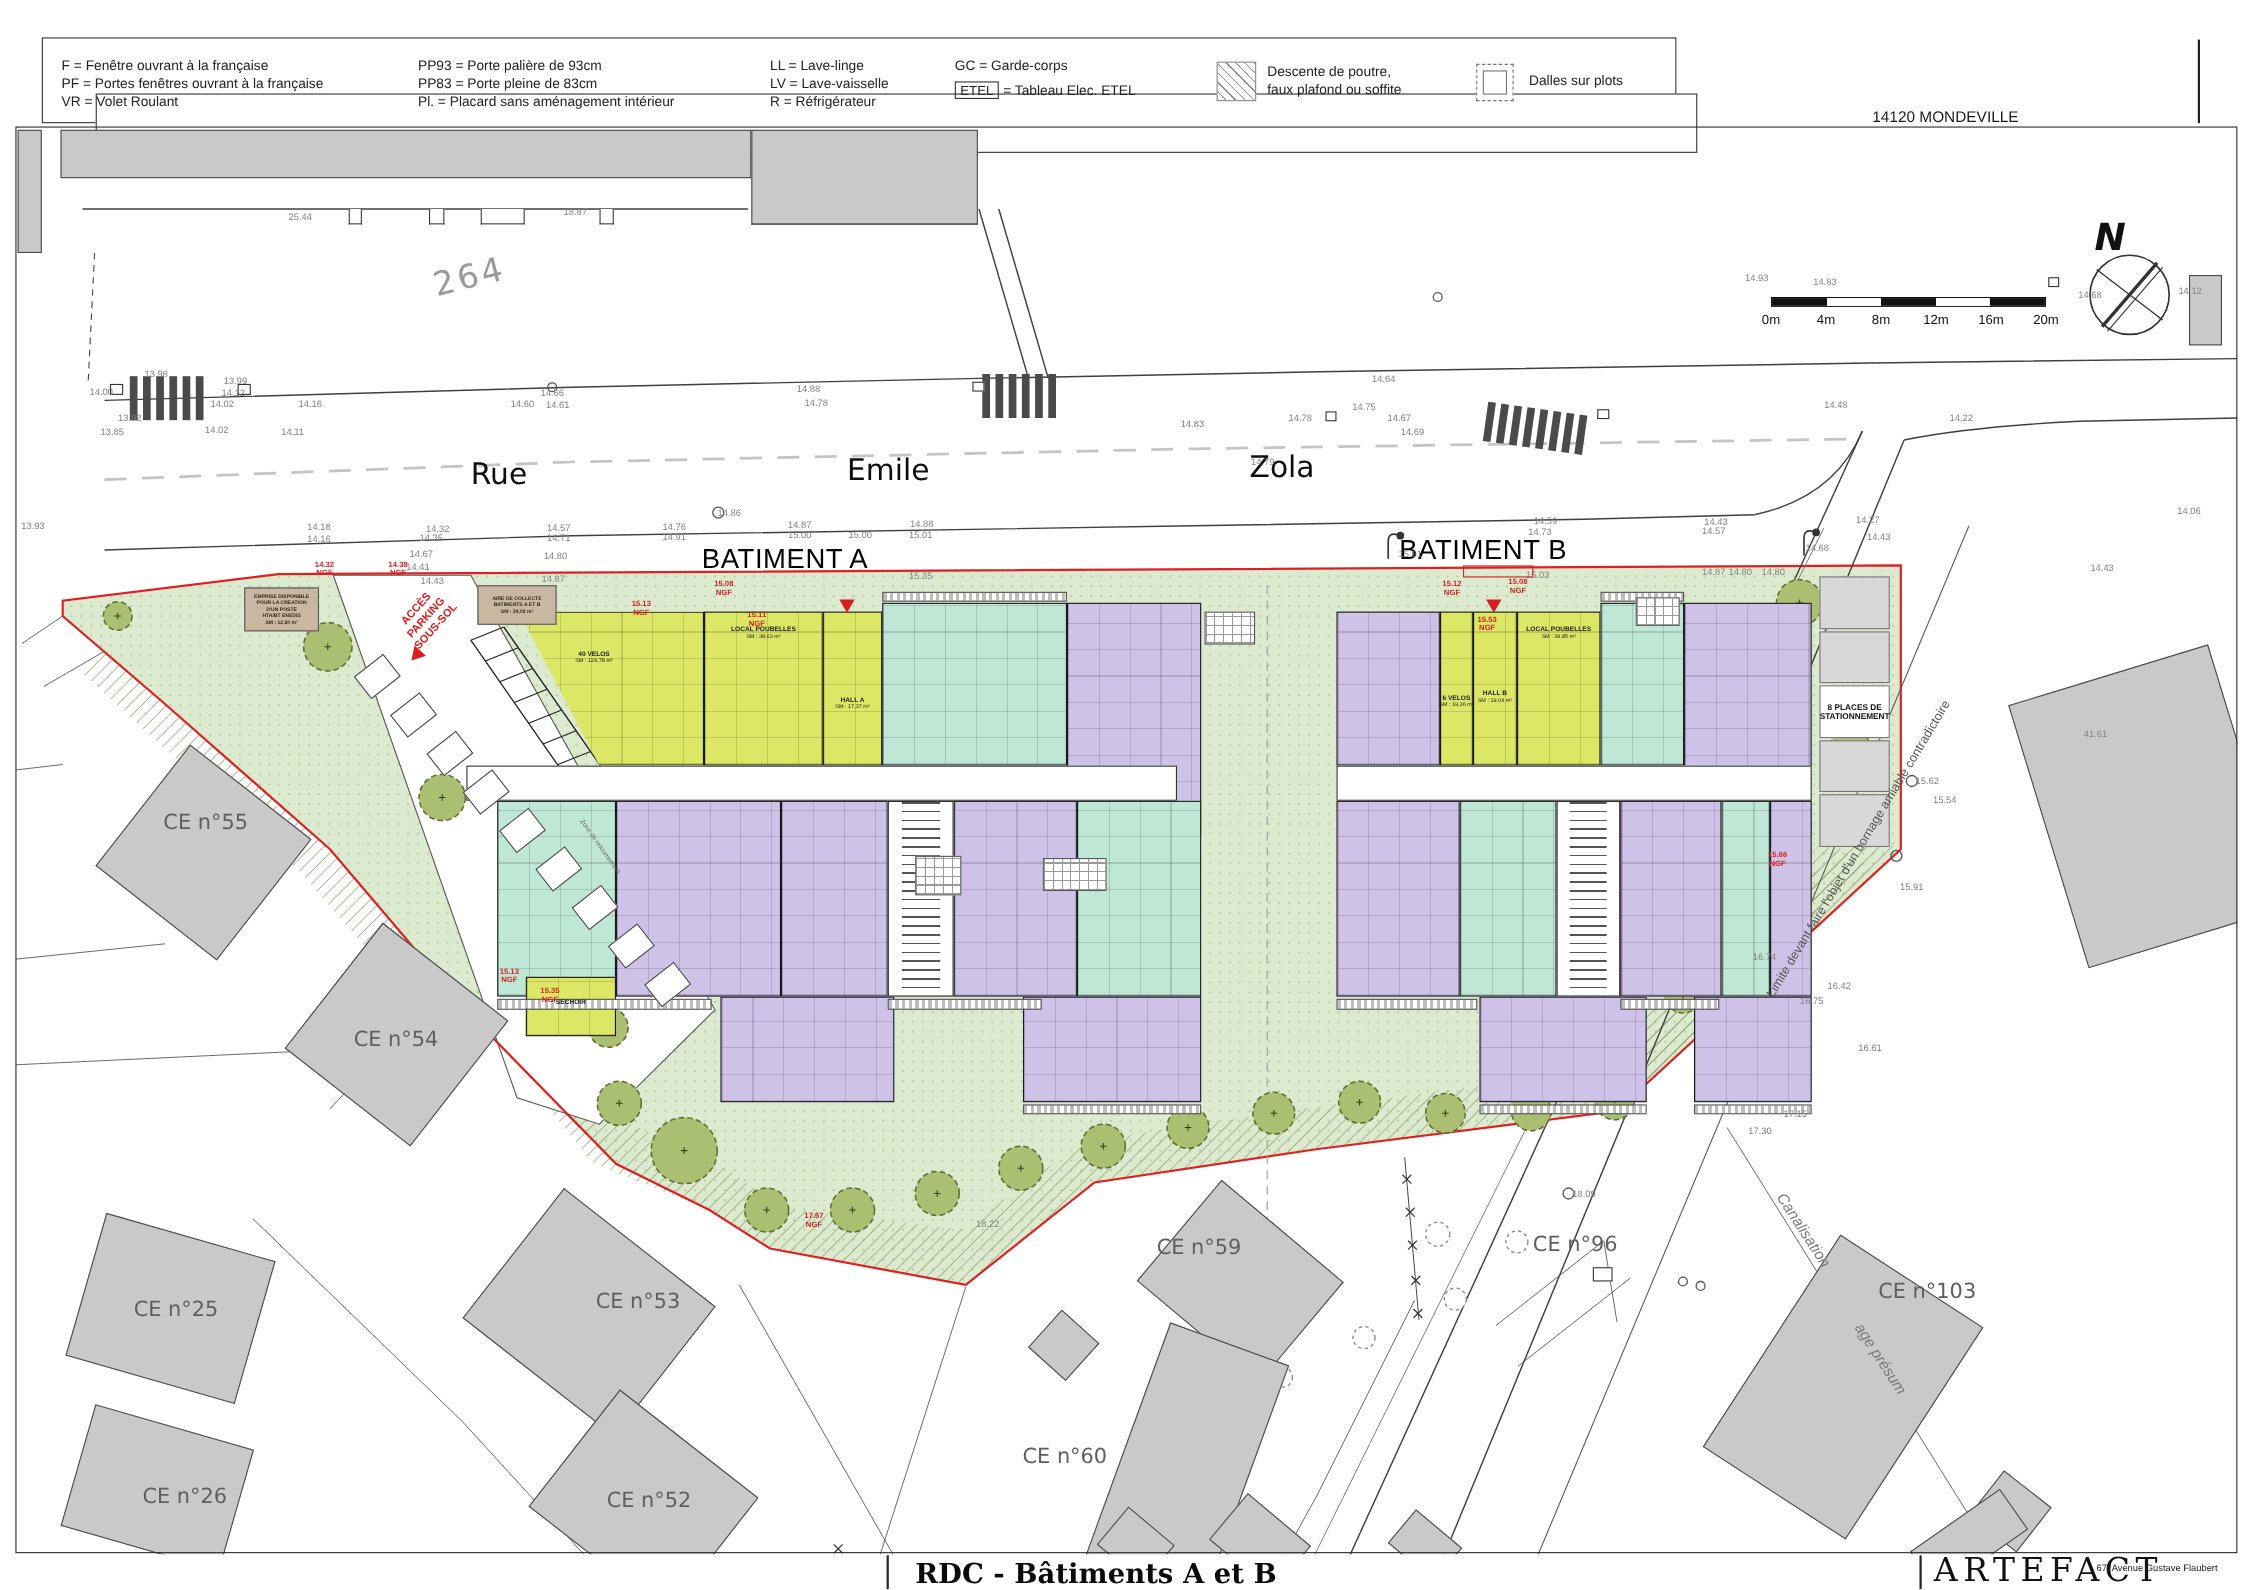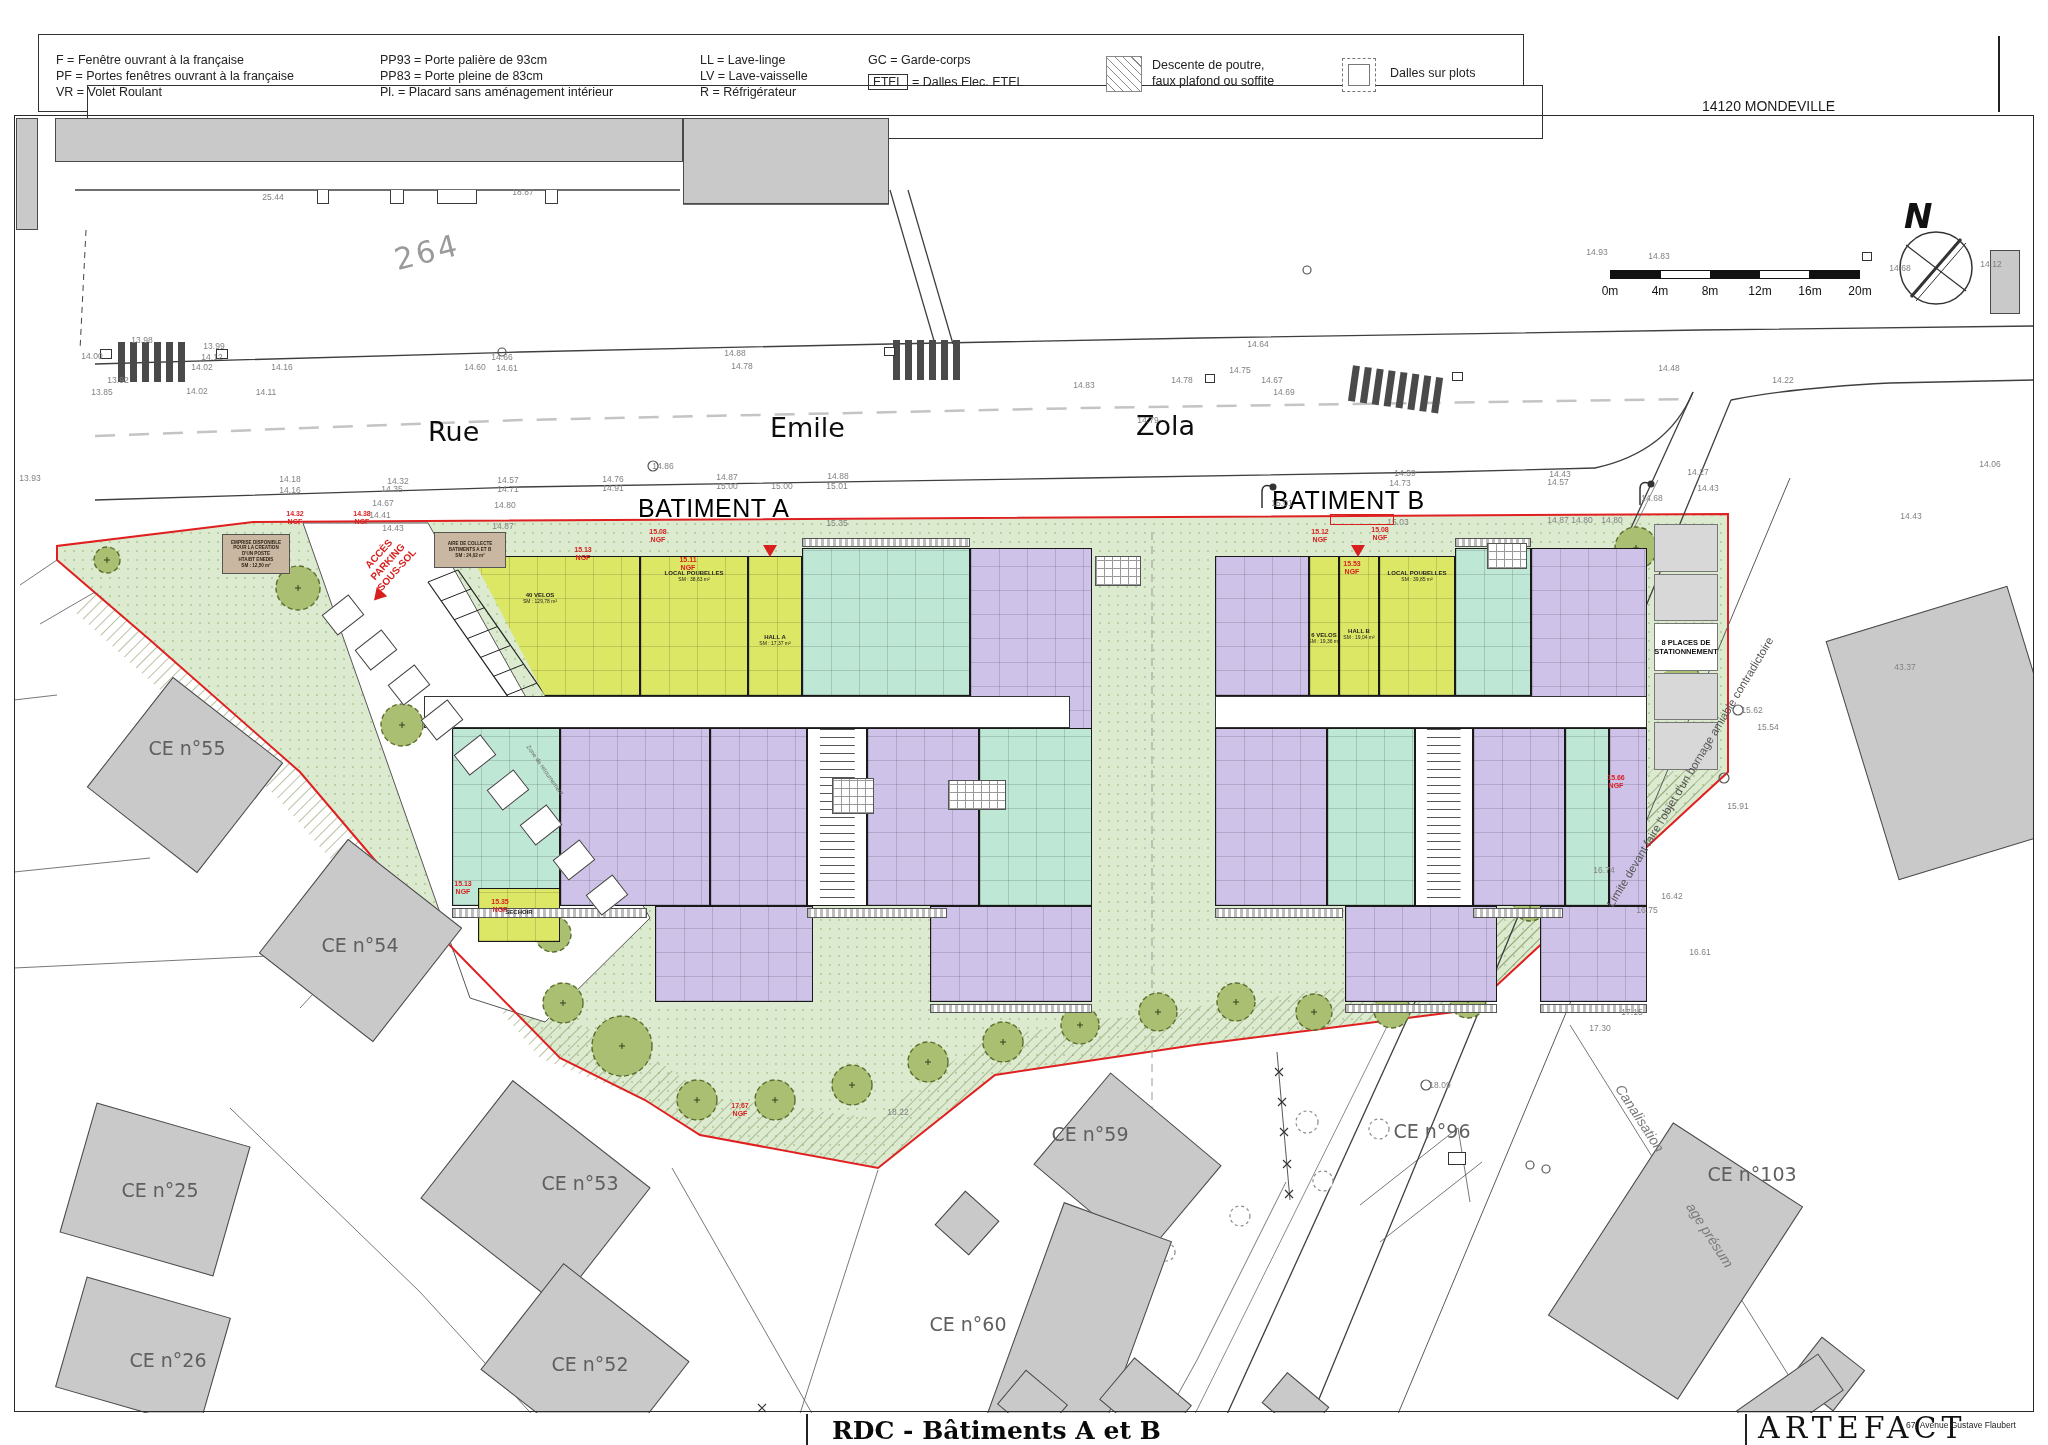--- a/index.html
+++ b/index.html
@@ -70,21 +70,21 @@
 </head>
 <body>
 
 <div id="sheet">
 
   <div id="legend-outer">
     <div id="legend-inner"></div>
   </div>
   <div class="lg-item" style="left:868px;top:53px">GC = Garde-corps</div>
   <div class="lg-item" style="left:868px;top:74px">
-    <span class="etel-box">ETEL</span><span>= Dalles Elec. ETEL</span>
+    <span class="etel-box">ETEL</span><span>= Tableau Elec. ETEL</span>
   </div>
   <div id="sw-hatch" class="swatch"></div>
   <div class="lg-item" style="left:1152px;top:58px">Descente de poutre,</div>
   <div class="lg-item" style="left:1152px;top:74px">faux plafond ou soffite</div>
   <div id="sw-plots" class="swatch"></div>
   <div class="lg-item" style="left:1390px;top:66px">Dalles sur plots</div>
   <div class="vline" style="left:1998px;top:36px;height:76px"></div>
   <div id="loc">14120 MONDEVILLE</div>
 
   <div id="map">
@@ -465,21 +465,21 @@
       <div class="elev" style="left: 1708px; top: 488px;">14.43</div>
       <div class="elev" style="left: 1752px; top: 710px;">15.62</div>
       <div class="elev" style="left: 1738px; top: 778px; margin-top: 28px;">15.91</div>
       <div class="elev" style="left: 1768px; top: 727px;">15.54</div>
       <div class="elev" style="left: 1604px; top: 870px;">16.74</div>
       <div class="elev" style="left: 1647px; top: 910px;">16.75</div>
       <div class="elev" style="left: 1672px; top: 896px;">16.42</div>
       <div class="elev" style="left: 1700px; top: 952px;">16.61</div>
       <div class="elev" style="left: 1632px; top: 1012px;">17.15</div>
       <div class="elev" style="left: 1600px; top: 1028px;">17.30</div>
-      <div class="elev" style="left: 1905px; top: 667px;">43.37</div>
+      <div class="elev" style="left: 1905px; top: 667px;">41.61</div>
       <div class="elev" style="left: 1440px; top: 1085px;">18.09</div>
       <div class="elev" style="left: 898px; top: 1112px;">18.22</div>
       <div class="ngf" style="left: 295px; top: 510px;">14.32<br>NGF</div>
       <div class="ngf" style="left: 362px; top: 510px;">14.38<br>NGF</div>
       <div class="ngf" style="left: 583px; top: 546px;">15.13<br>NGF</div>
       <div class="ngf" style="left: 658px; top: 528px;">15.08<br>NGF</div>
       <div class="ngf" style="left: 688px; top: 556px;">15.11<br>NGF</div>
       <div class="ngf" style="left: 1320px; top: 528px;">15.12<br>NGF</div>
       <div class="ngf" style="left: 1380px; top: 526px;">15.08<br>NGF</div>
       <div class="ngf" style="left: 1352px; top: 560px;">15.53<br>NGF</div>

